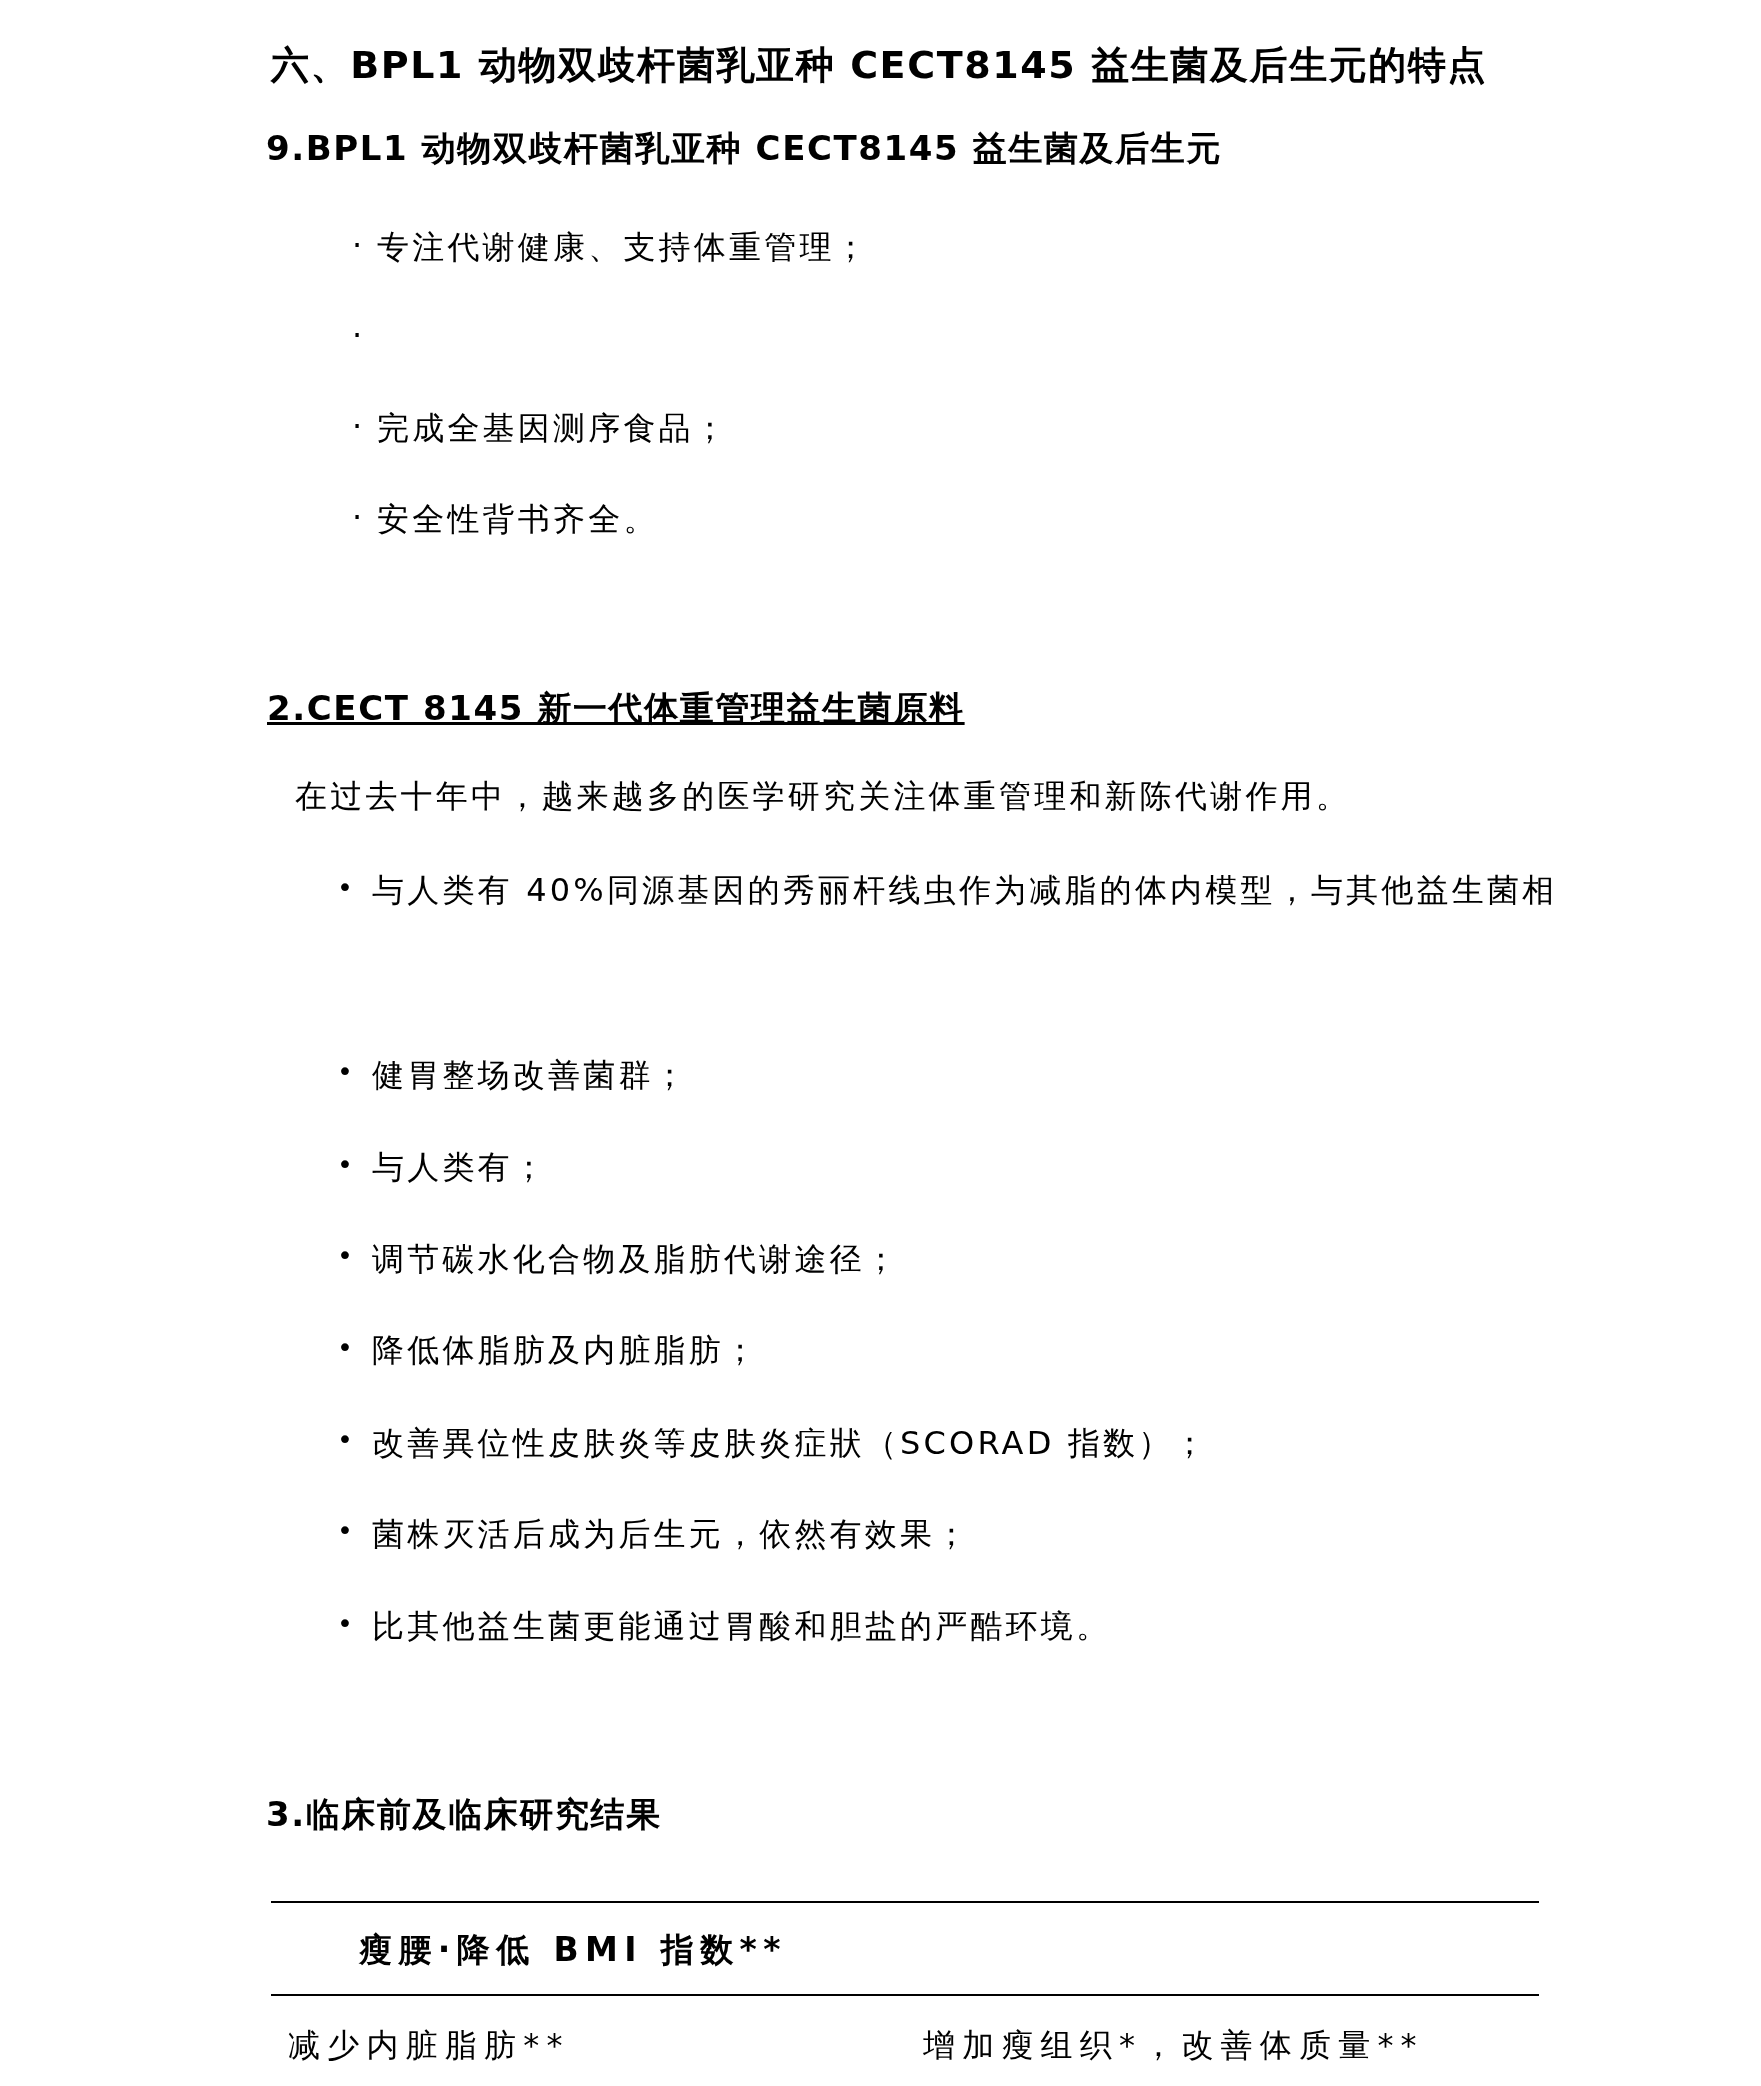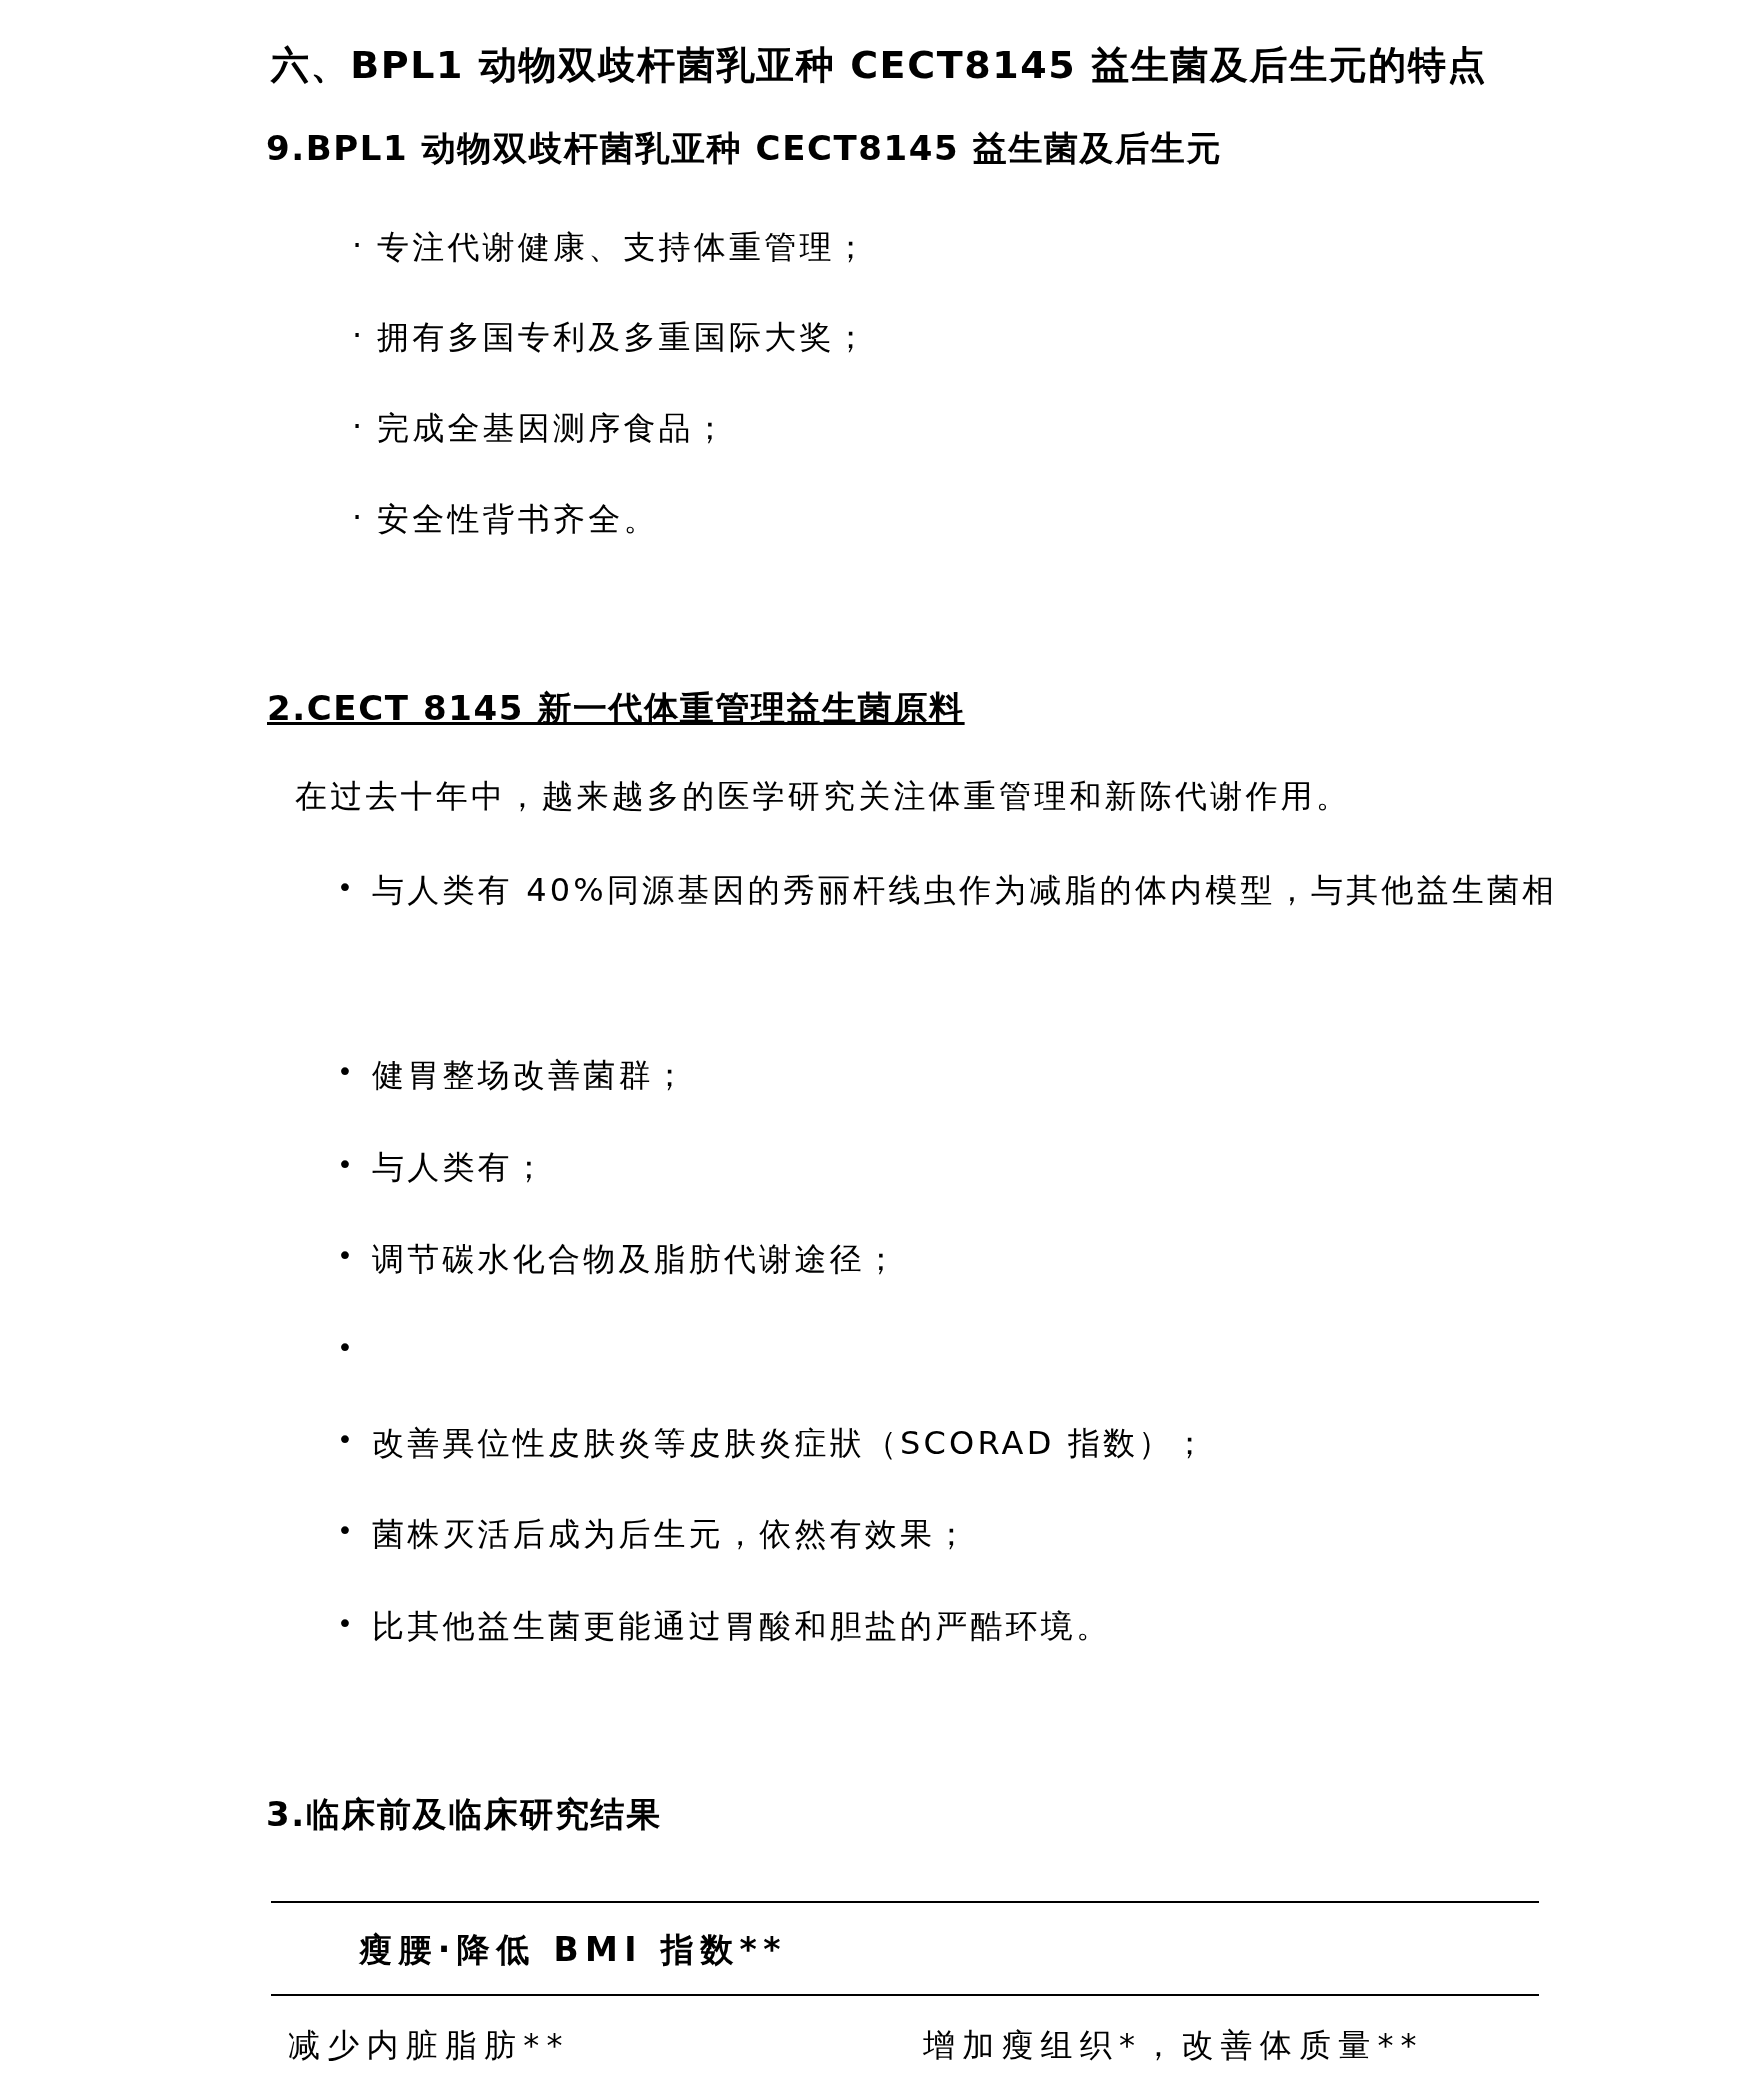--- a/index.html
+++ b/index.html
@@ -28,21 +28,20 @@
 <div class="page">
 
   <div class="abs title" style="top:40px;left:271px;">六、BPL1 动物双歧杆菌乳亚种 CECT8145 益生菌及后生元的特点</div>
 
   <div class="abs heading" style="top:126px;left:266px;">9.BPL1 动物双歧杆菌乳亚种 CECT8145 益生菌及后生元</div>
 
   <div class="abs bullet-dot" style="top:226px;left:352px;">·</div>
   <div class="abs body-text" style="top:226px;left:377px;">专注代谢健康、支持体重管理；</div>
 
   <div class="abs bullet-dot" style="top:316px;left:352px;">·</div>
-  <div class="abs body-text" style="top:316px;left:377px;">拥有多国专利及多重国际大奖；</div>
 
   <div class="abs bullet-dot" style="top:407px;left:352px;">·</div>
   <div class="abs body-text" style="top:407px;left:377px;">完成全基因测序食品；</div>
 
   <div class="abs bullet-dot" style="top:498px;left:352px;">·</div>
   <div class="abs body-text" style="top:498px;left:377px;">安全性背书齐全。</div>
 
   <div class="abs heading" style="top:686px;left:267px;text-decoration:underline;">2.CECT 8145 新一代体重管理益生菌原料</div>
 
   <div class="abs body-text" style="top:775px;left:295px;">在过去十年中，越来越多的医学研究关注体重管理和新陈代谢作用。</div>
@@ -53,20 +52,21 @@
   <div class="abs bullet-round" style="top:1056px;left:337px;">•</div>
   <div class="abs body-text" style="top:1054px;left:372px;">健胃整场改善菌群；</div>
 
   <div class="abs bullet-round" style="top:1149px;left:337px;">•</div>
   <div class="abs body-text" style="top:1146px;left:372px;">与人类有；</div>
 
   <div class="abs bullet-round" style="top:1240px;left:337px;">•</div>
   <div class="abs body-text" style="top:1238px;left:372px;">调节碳水化合物及脂肪代谢途径；</div>
 
   <div class="abs bullet-round" style="top:1332px;left:337px;">•</div>
+  <div class="abs body-text" style="top:1329px;left:372px;">降低体脂肪及内脏脂肪；</div>
 
   <div class="abs bullet-round" style="top:1424px;left:337px;">•</div>
   <div class="abs body-text" style="top:1422px;left:372px;">改善異位性皮肤炎等皮肤炎症狀（SCORAD 指数）；</div>
 
   <div class="abs bullet-round" style="top:1515px;left:337px;">•</div>
   <div class="abs body-text" style="top:1513px;left:372px;">菌株灭活后成为后生元，依然有效果；</div>
 
   <div class="abs bullet-round" style="top:1608px;left:337px;">•</div>
   <div class="abs body-text" style="top:1605px;left:372px;">比其他益生菌更能通过胃酸和胆盐的严酷环境。</div>
 

